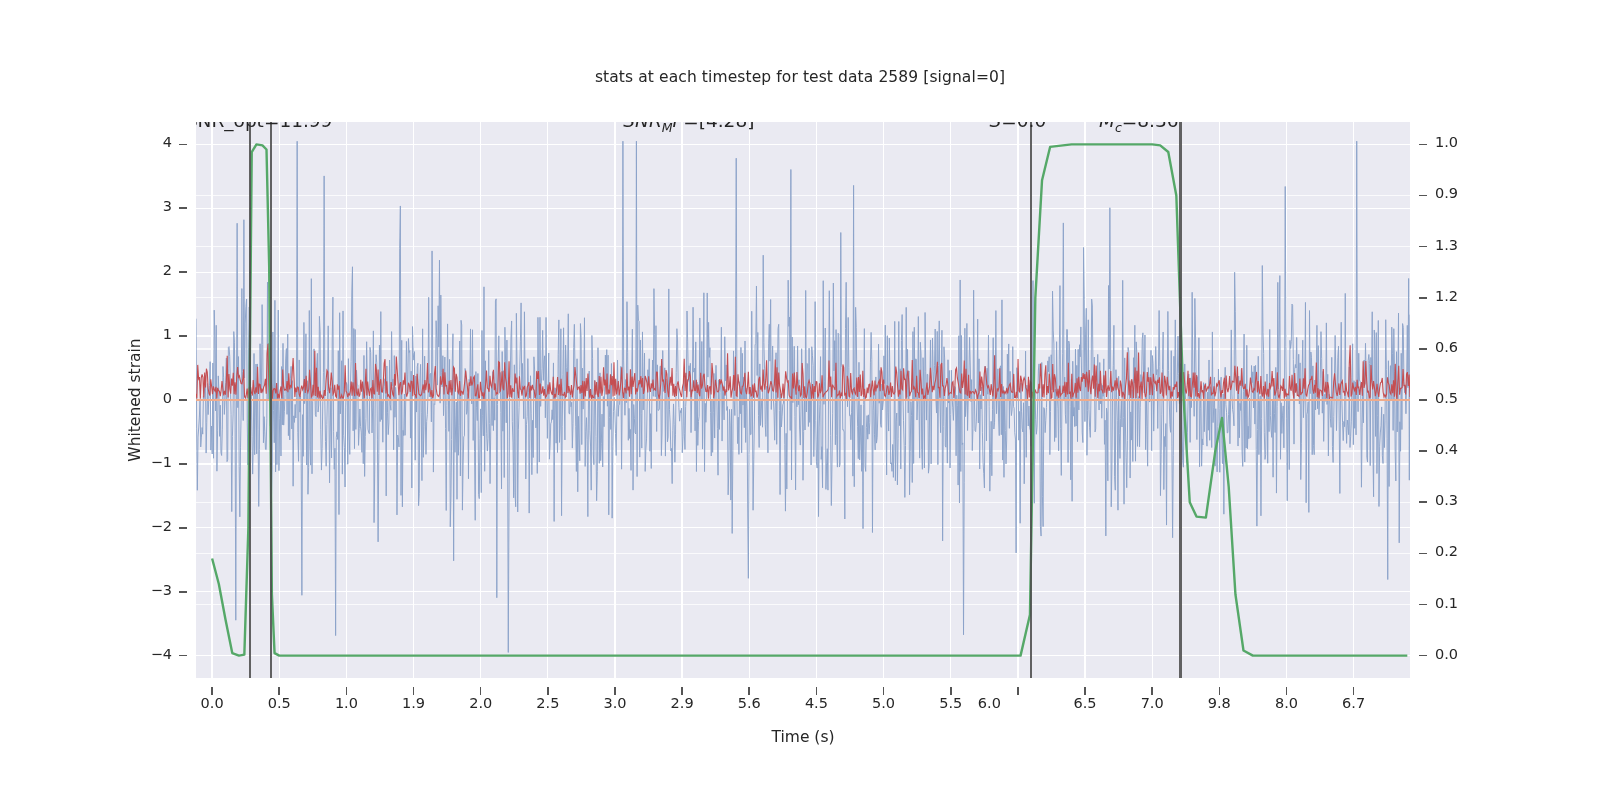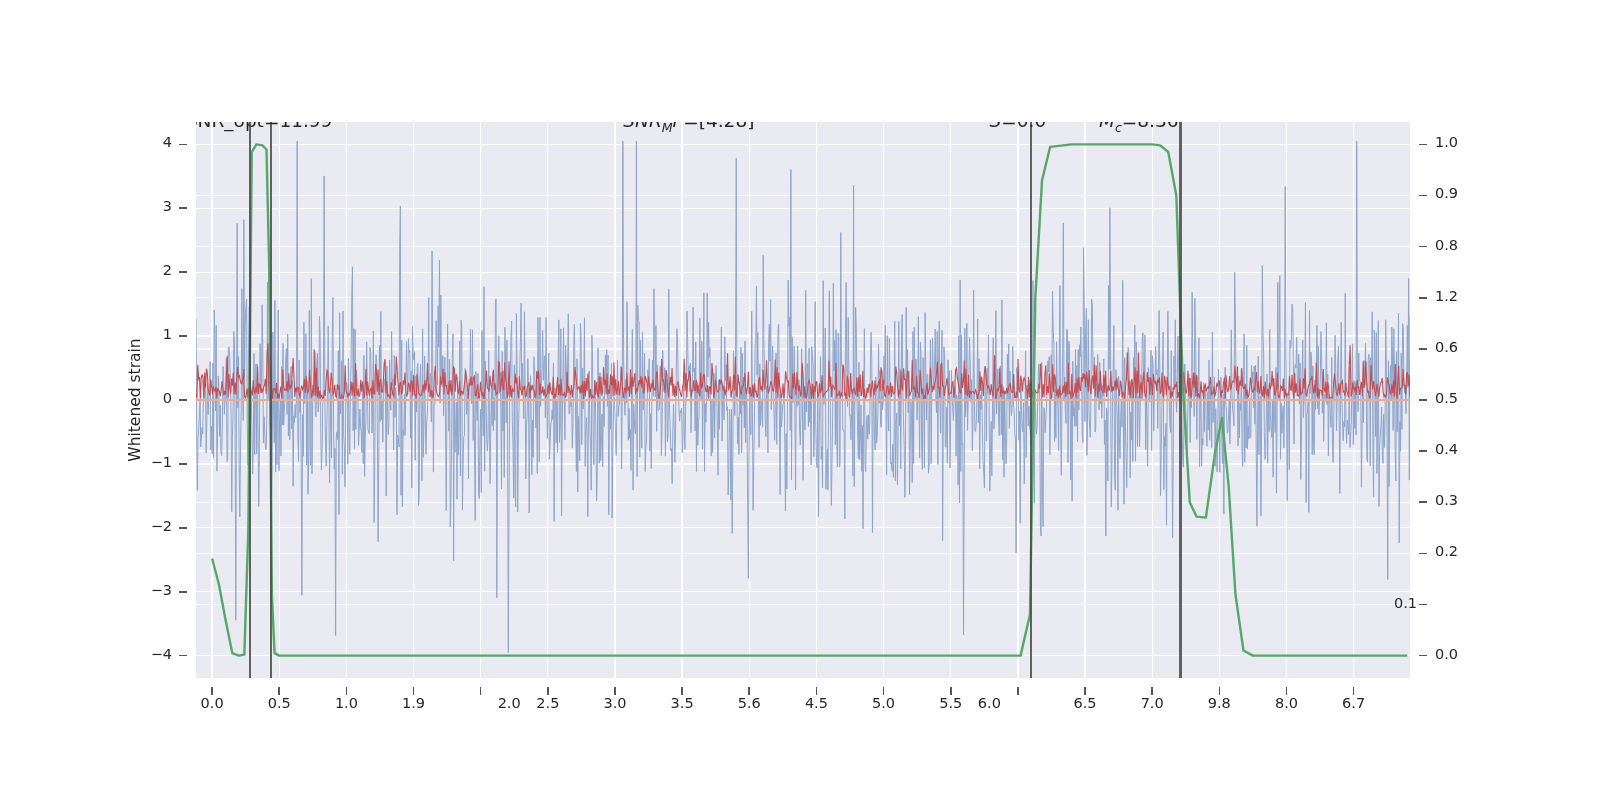--- a/index.html
+++ b/index.html
@@ -101,20 +101,21 @@
     height: 556px;
     background: #4d4d4d;
     opacity: 0.88;
   }
 </style>
 </head>
 <body>
 
 <div id="figure">
 
+  <div id="plot-title">stats at each timestep for test data 2589 [signal=0]</div>
 
   <div id="axes">
     <div id="grid-layer">
         <div class="gridline-h" style="top: 21.7178px;"></div>
         <div class="gridline-h" style="top: 85.6259px;"></div>
         <div class="gridline-h" style="top: 149.534px;"></div>
         <div class="gridline-h" style="top: 213.442px;"></div>
         <div class="gridline-h" style="top: 277.35px;"></div>
         <div class="gridline-h" style="top: 341.258px;"></div>
         <div class="gridline-h" style="top: 405.166px;"></div>
@@ -186,55 +187,55 @@
       <div class="tick-label" style="top: 581.724px; left: 0px; width: 172px; text-align: right;">−3</div>
       <div class="tick-mark" style="left: 179px; top: 590.924px; width: 8px; height: 1.6px;"></div>
       <div class="tick-label" style="top: 645.632px; left: 0px; width: 172px; text-align: right;">−4</div>
       <div class="tick-mark" style="left: 179px; top: 654.832px; width: 8px; height: 1.6px;"></div>
     </div>
   <div id="ticks-right">
       <div class="tick-label" style="top: 134.368px; left: 1435px; text-align: left;">1.0</div>
       <div class="tick-mark" style="left: 1419px; top: 143.568px; width: 8px; height: 1.6px;"></div>
       <div class="tick-label" style="top: 185.494px; left: 1435px; text-align: left;">0.9</div>
       <div class="tick-mark" style="left: 1419px; top: 194.694px; width: 8px; height: 1.6px;"></div>
-      <div class="tick-label" style="top: 236.621px; left: 1435px; text-align: left;">0.8</div>
+      <div class="tick-label" style="top: 236.621px; left: 1435px; text-align: left;">1.3</div>
       <div class="tick-mark" style="left: 1419px; top: 245.821px; width: 8px; height: 1.6px;"></div>
       <div class="tick-label" style="top: 287.747px; left: 1435px; text-align: left;">1.2</div>
       <div class="tick-mark" style="left: 1419px; top: 296.947px; width: 8px; height: 1.6px;"></div>
       <div class="tick-label" style="top: 338.874px; left: 1435px; text-align: left;">0.6</div>
       <div class="tick-mark" style="left: 1419px; top: 348.074px; width: 8px; height: 1.6px;"></div>
       <div class="tick-label" style="top: 390px; left: 1435px; text-align: left;">0.5</div>
       <div class="tick-mark" style="left: 1419px; top: 399.2px; width: 8px; height: 1.6px;"></div>
       <div class="tick-label" style="top: 441.126px; left: 1435px; text-align: left;">0.4</div>
       <div class="tick-mark" style="left: 1419px; top: 450.326px; width: 8px; height: 1.6px;"></div>
       <div class="tick-label" style="top: 492.253px; left: 1435px; text-align: left;">0.3</div>
       <div class="tick-mark" style="left: 1419px; top: 501.453px; width: 8px; height: 1.6px;"></div>
       <div class="tick-label" style="top: 543.379px; left: 1435px; text-align: left;">0.2</div>
       <div class="tick-mark" style="left: 1419px; top: 552.579px; width: 8px; height: 1.6px;"></div>
-      <div class="tick-label" style="top: 594.506px; left: 1394px; text-align: center;">0.1</div>
+      <div class="tick-label" style="top: 594.506px; left: 1435px; text-align: center;">0.1</div>
       <div class="tick-mark" style="left: 1419px; top: 603.706px; width: 8px; height: 1.6px;"></div>
       <div class="tick-label" style="top: 645.632px; left: 1435px; text-align: left;">0.0</div>
       <div class="tick-mark" style="left: 1419px; top: 654.832px; width: 8px; height: 1.6px;"></div>
     </div>
   <div id="ticks-x">
       <div class="tick-label" style="left: 172.115px; top: 695px; width: 80px; text-align: center;">0.0</div>
       <div class="tick-mark" style="top: 687px; left: 211.315px; height: 8px; width: 1.6px;"></div>
       <div class="tick-label" style="left: 239.261px; top: 695px; width: 80px; text-align: center;">0.5</div>
       <div class="tick-mark" style="top: 687px; left: 278.461px; height: 8px; width: 1.6px;"></div>
       <div class="tick-label" style="left: 306.407px; top: 695px; width: 80px; text-align: center;">1.0</div>
       <div class="tick-mark" style="top: 687px; left: 345.607px; height: 8px; width: 1.6px;"></div>
       <div class="tick-label" style="left: 373.553px; top: 695px; width: 80px; text-align: center;">1.9</div>
       <div class="tick-mark" style="top: 687px; left: 412.753px; height: 8px; width: 1.6px;"></div>
-      <div class="tick-label" style="left: 440.699px; top: 695px; width: 80px; text-align: right;">2.0</div>
+      <div class="tick-label" style="left: 440.699px; top: 695px; width: 80px; text-align: center;">2.0</div>
       <div class="tick-mark" style="top: 687px; left: 479.899px; height: 8px; width: 1.6px;"></div>
       <div class="tick-label" style="left: 507.845px; top: 695px; width: 80px; text-align: center;">2.5</div>
       <div class="tick-mark" style="top: 687px; left: 547.045px; height: 8px; width: 1.6px;"></div>
       <div class="tick-label" style="left: 574.991px; top: 695px; width: 80px; text-align: center;">3.0</div>
       <div class="tick-mark" style="top: 687px; left: 614.191px; height: 8px; width: 1.6px;"></div>
-      <div class="tick-label" style="left: 642.137px; top: 695px; width: 80px; text-align: center;">3.5</div>
+      <div class="tick-label" style="left: 642.137px; top: 695px; width: 80px; text-align: center;">2.9</div>
       <div class="tick-mark" style="top: 687px; left: 681.337px; height: 8px; width: 1.6px;"></div>
       <div class="tick-label" style="left: 709.283px; top: 695px; width: 80px; text-align: center;">5.6</div>
       <div class="tick-mark" style="top: 687px; left: 748.483px; height: 8px; width: 1.6px;"></div>
       <div class="tick-label" style="left: 776.429px; top: 695px; width: 80px; text-align: center;">4.5</div>
       <div class="tick-mark" style="top: 687px; left: 815.629px; height: 8px; width: 1.6px;"></div>
       <div class="tick-label" style="left: 843.575px; top: 695px; width: 80px; text-align: center;">5.0</div>
       <div class="tick-mark" style="top: 687px; left: 882.775px; height: 8px; width: 1.6px;"></div>
       <div class="tick-label" style="left: 910.721px; top: 695px; width: 80px; text-align: center;">5.5</div>
       <div class="tick-mark" style="top: 687px; left: 949.921px; height: 8px; width: 1.6px;"></div>
       <div class="tick-label" style="left: 977.867px; top: 695px; width: 80px; text-align: left;">6.0</div>
@@ -249,13 +250,14 @@
       <div class="tick-mark" style="top: 687px; left: 1285.65px; height: 8px; width: 1.6px;"></div>
       <div class="tick-label" style="left: 1313.6px; top: 695px; width: 80px; text-align: center;">6.7</div>
       <div class="tick-mark" style="top: 687px; left: 1352.8px; height: 8px; width: 1.6px;"></div>
     </div>
 
   <div style="position:absolute;left:196px;top:122px;width:1214px;height:556px;pointer-events:none;">
     <div id="ylabel-left">Whitened strain</div>
 
   </div>
 
+  <div id="xlabel">Time (s)</div>
 </div>
 
 </body></html>

